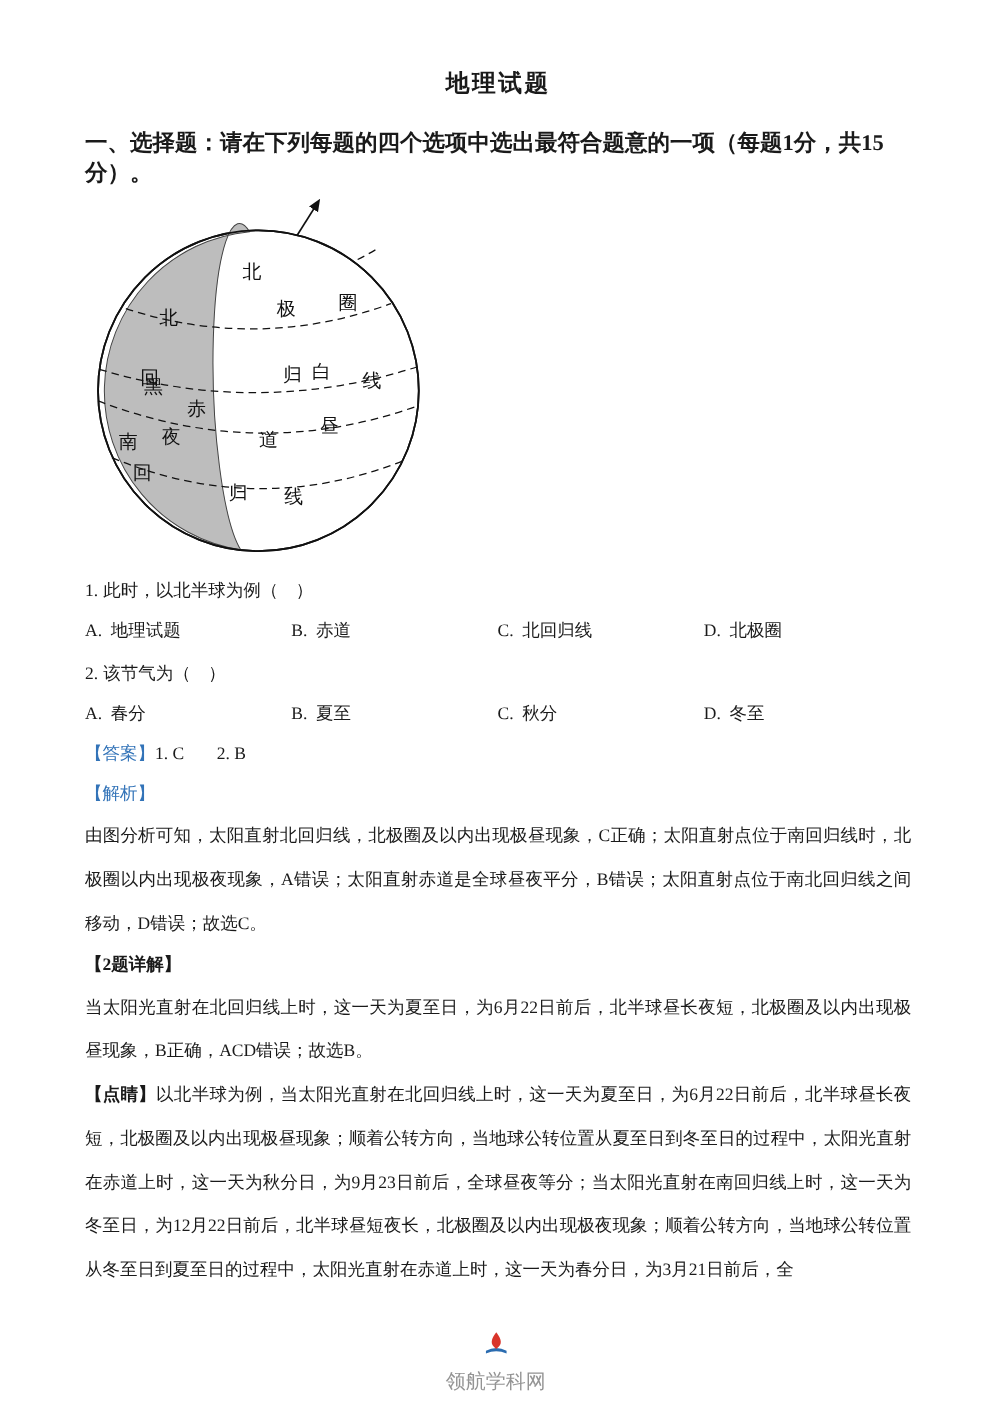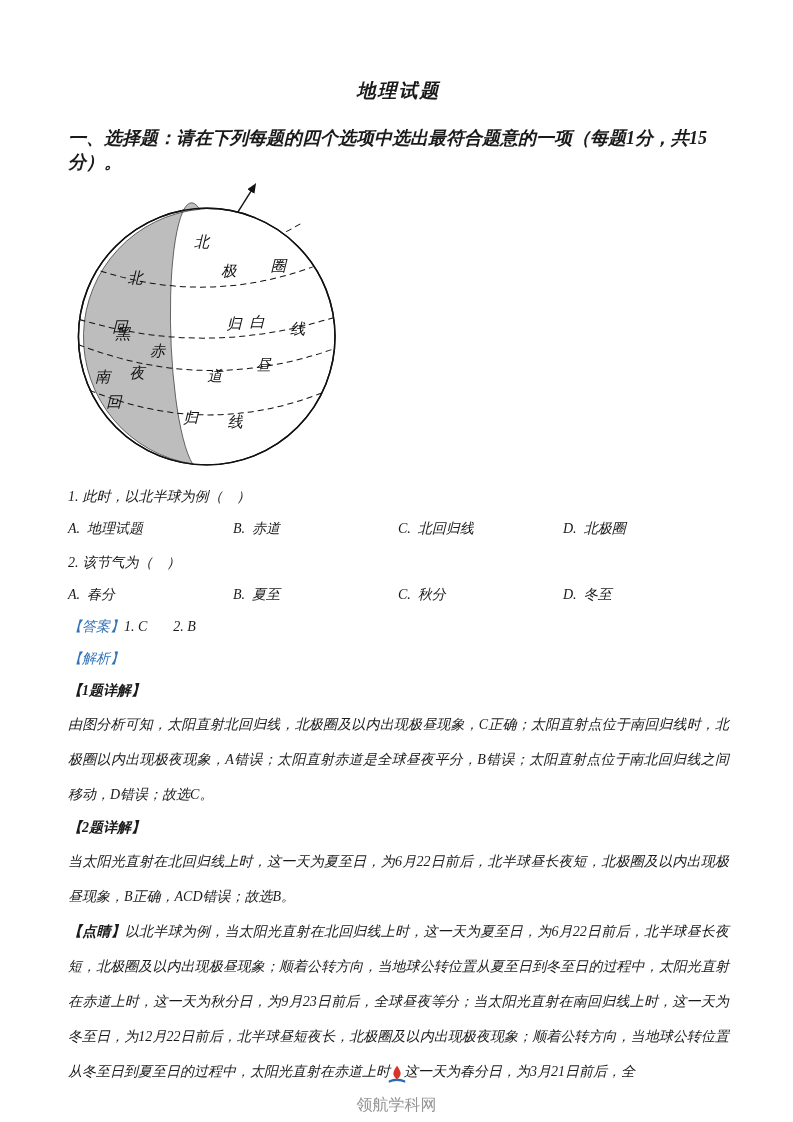--- a/index.html
+++ b/index.html
@@ -2,21 +2,21 @@
 <html style="--accent-blue: #3273b8; --footer-gray: #949494;"><head>
 <meta charset="utf-8">
 <style>
   * { margin:0; padding:0; box-sizing:border-box; }
   html,body { background:#ffffff; }
   body {
     width:793px; height:1122px; position:relative; overflow:hidden;
     font-family:"Liberation Serif","DejaVu Serif",serif;
     color:#1a1a1a;
   }
-  .page { padding:78px 64px 0 68px;font-style:italic; }
+  .page { padding:54px 64px 0 68px; }
   .doc-title { text-align:center; font-size:19px; font-weight:700; letter-spacing:2px; }
   .section-heading { font-size:18px; font-weight:700; margin-top:22px; line-height:24px; }
   .intro { font-size:13.5px; margin-top:13px; text-indent:28px; }
   .figure { margin:4px 0 0 -6px; }
   .q-line { font-size:14px; line-height:32px; margin-top:2px; }
   .q-num { margin-right:4px; }
   .options { display:flex; font-size:14px; line-height:32px; }
   .options .opt { width:165px; }
   .options .opt:last-child { width:auto; }
   .opt-label { margin-right:7px; }
@@ -110,21 +110,20 @@
       <span class="opt"><span class="opt-label">B.</span><span>夏至</span></span>
       <span class="opt"><span class="opt-label">C.</span><span>秋分</span></span>
       <span class="opt"><span class="opt-label">D.</span><span>冬至</span></span>
     </div>
   </div>
 
   <p class="answer-line"><span class="blue">【答案】</span><span>1. C</span><span class="gap-sm"></span><span>2. B</span></p>
 
   <p class="analysis-tag"><span class="blue">【解析】</span></p>
 
-  <p class="detail-heading">【1题详解】</p>
   <p class="para">由图分析可知，太阳直射北回归线，北极圈及以内出现极昼现象，C正确；太阳直射点位于南回归线时，北极圈以内出现极夜现象，A错误；太阳直射赤道是全球昼夜平分，B错误；太阳直射点位于南北回归线之间移动，D错误；故选C。</p>
 
   <p class="detail-heading">【2题详解】</p>
   <p class="para">当太阳光直射在北回归线上时，这一天为夏至日，为6月22日前后，北半球昼长夜短，北极圈及以内出现极昼现象，B正确，ACD错误；故选B。</p>
 
   <p class="para"><span class="bold">【点睛】</span><span>以北半球为例，当太阳光直射在北回归线上时，这一天为夏至日，为6月22日前后，北半球昼长夜短，北极圈及以内出现极昼现象；顺着公转方向，当地球公转位置从夏至日到冬至日的过程中，太阳光直射在赤道上时，这一天为秋分日，为9月23日前后，全球昼夜等分；当太阳光直射在南回归线上时，这一天为冬至日，为12月22日前后，北半球昼短夜长，北极圈及以内出现极夜现象；顺着公转方向，当地球公转位置从冬至日到夏至日的过程中，太阳光直射在赤道上时，这一天为春分日，为3月21日前后，全</span></p>
 
 </div>
 
 <div class="footer">

